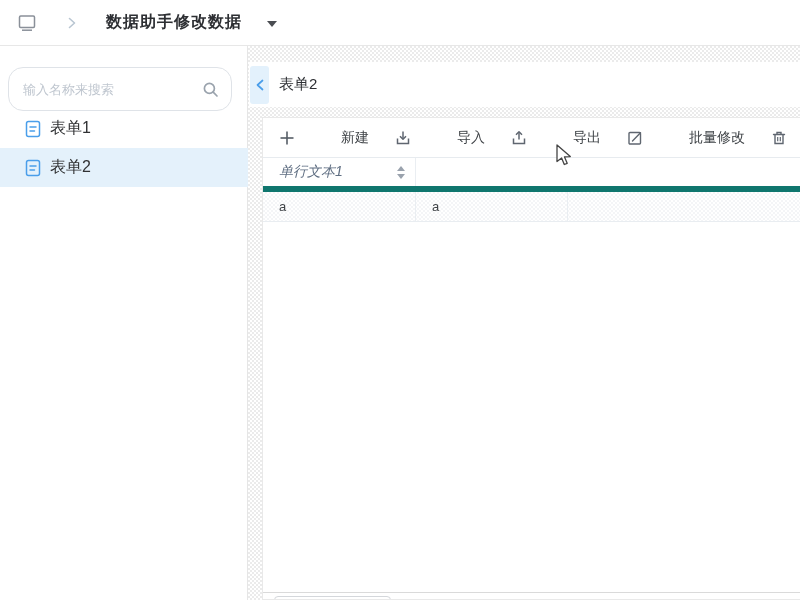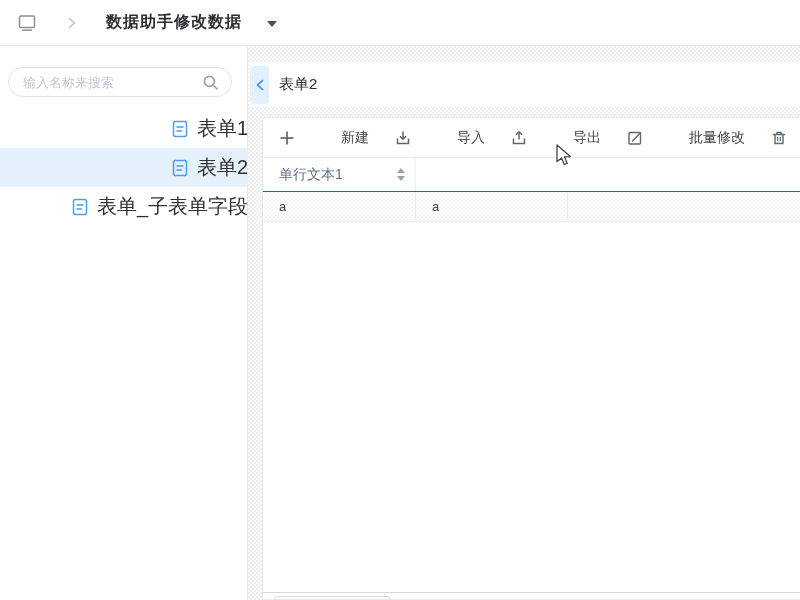--- a/index.html
+++ b/index.html
@@ -32,33 +32,33 @@
 
   
   .content { position:absolute; left:0; top:46px; width:800px; height:554px; }
 
   
   .sidebar {
     position:absolute; left:0; top:0; width:248px; height:554px;
     background:#fff; border-right:1px solid #e6e6e6;
   }
   .searchbox {
-    position:absolute; left:8px; top:21px; width:224px; height:30px;
+    position:absolute; left:8px; top:21px; width:224px; height:44px;
     border:1px solid #dfe3e8; border-radius:15px; background:#fff;
     display:flex; align-items:center; padding:0 12px 0 14px;gap:24px;
   }
   .searchbox input {
     border:none; outline:none; flex:1; font-size:13px; color:#303133;
     font-family:inherit; background:transparent; min-width:0;
   }
   .searchbox input::placeholder { color:#bfc6cf; }
   .side-list { position:absolute; left:0; top:63px; width:248px; }
   .side-item {
-    height:39px; display:flex; align-items:center; padding-left:12px;
-    cursor:pointer; font-size:20px; color:#303133;justify-content:flex-end;
+    height:39px; display:flex; align-items:center; padding-left:25px;
+    cursor:pointer; font-size:16px; color:#303133;
   }
   .side-item.selected { background:#e4f1fb; }
   .side-item .doc { margin-right:9px; display:flex; }
 
   
   .main-header {
     position:absolute; left:249px; top:16px; width:551px; height:45px;
     background:#fff; display:flex; align-items:center;
   }
   .back-btn {
@@ -77,21 +77,21 @@
   .toolbar {
     height:40px; display:flex; align-items:center;
     padding-left:16px; border-bottom:1px solid #e7ebef; flex:none;
   }
   .tb-btn {
     display:flex; align-items:center; margin-right:26px; cursor:pointer;
     font-size:14px; color:#3f4347; white-space:nowrap;gap:40px;
   }
   .tb-btn .ticon { margin-right:6px; display:flex; }
 
-  .thead { display:flex; height:34px; border-bottom:1px solid #0f766e; flex:none; }
+  .thead { display:flex; height:34px; border-bottom:6px solid #0f766e; flex:none;font-style:italic; }
   .th {
     display:flex; align-items:center; justify-content:space-between;
     padding:0 10px 0 16px; font-size:14px; color:#5f6e82;
     border-right:1px solid #eaeef2;
   }
   .th:last-child { border-right:none; }
   .col1 { width:153px; flex:none; } .col2 { width:152px; flex:none; } .col3 { flex:1; }
   .sorter { display:flex; flex-direction:column; gap:3px; cursor:pointer; }
   .sorter .up {
     width:0; height:0; border-left:4px solid transparent;
@@ -175,30 +175,20 @@
             <svg width="16" height="18" viewBox="0 0 16 18" fill="none">
               <rect x="1.5" y="1.5" width="13" height="15" rx="2" stroke="#4a9eea" stroke-width="1.5"></rect>
               <line x1="5" y1="7" x2="11" y2="7" stroke="#4a9eea" stroke-width="1.5" stroke-linecap="round"></line>
               <line x1="5" y1="11" x2="9.5" y2="11" stroke="#4a9eea" stroke-width="1.5" stroke-linecap="round"></line>
             </svg>
           </span>
           <span>表单2</span>
         </div>
 
 
-        <div class="side-item">
-          <span class="doc">
-            <svg width="16" height="18" viewBox="0 0 16 18" fill="none">
-              <rect x="1.5" y="1.5" width="13" height="15" rx="2" stroke="#4a9eea" stroke-width="1.5"></rect>
-              <line x1="5" y1="7" x2="11" y2="7" stroke="#4a9eea" stroke-width="1.5" stroke-linecap="round"></line>
-              <line x1="5" y1="11" x2="9.5" y2="11" stroke="#4a9eea" stroke-width="1.5" stroke-linecap="round"></line>
-            </svg>
-          </span>
-          <span>表单_子表单字段</span>
-        </div>
       </div>
     </div>
 
     <div class="main-header">
       <div class="back-btn">
         <span style="display:flex;">
           <svg width="12" height="14" viewBox="0 0 12 14" fill="none">
             <path d="M8.5 2.5 L3.5 7 L8.5 11.5" stroke="#4a9eea" stroke-width="1.7" stroke-linecap="round" stroke-linejoin="round"></path>
           </svg>
         </span>

